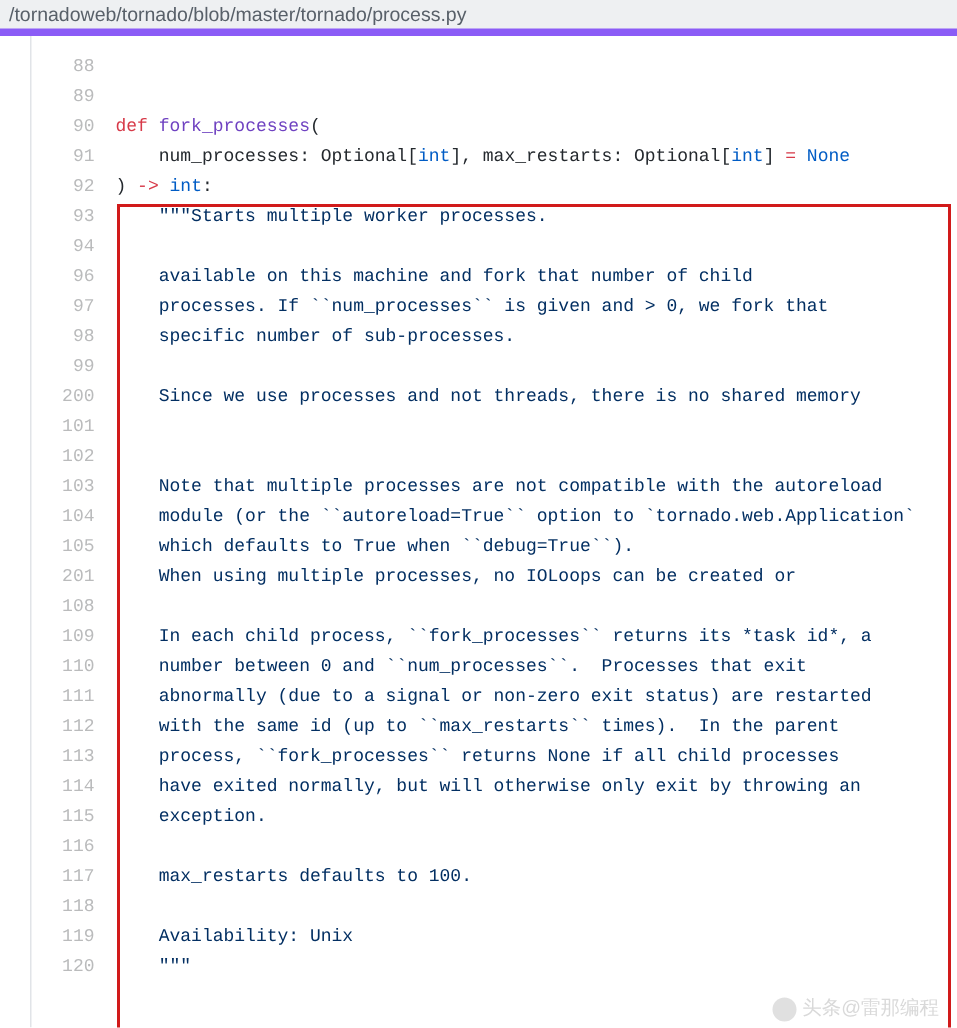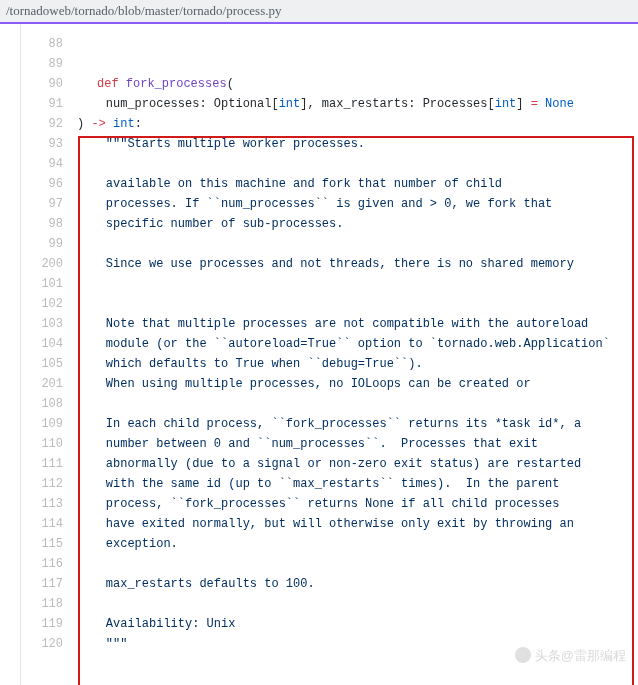--- a/index.html
+++ b/index.html
@@ -10,26 +10,26 @@
     background: #ffffff;
     overflow: hidden;
     font-family: Consolas, Menlo, "Courier New", monospace;
     font-size: 12px;
   }
   .urlbar {
     width: 100%;
     height: 24px;
     box-sizing: border-box;
     background: #eef0f2;
-    border-bottom: 2px solid #8b5cf6;
+    border-bottom: 5px solid #8b5cf6;
     display: flex;
     align-items: center;
     padding: 0 6px;
     color: #586069;
-    font-family: Liberation Serif, serif;
+    font-family: Liberation Sans, sans-serif;
     font-size: 13px;
     white-space: nowrap;
   }
   .editor-wrap {
     position: relative;
     height: calc(685px - 24px);
     box-sizing: border-box;
   }
   .vline {
     position: absolute;
@@ -57,45 +57,45 @@
     user-select: none;
     flex-shrink: 0;
     line-height: 20px;
   }
   .code {
     padding-left: 14px;
     color: #24292e;
     line-height: 20px;
     letter-spacing: 0;
   }
-  .kw { color: #d73a49; margin-left: 20px; }
+  .kw { color: #d73a49; }
   .fn { color: #6f42c1; }
   .tp { color: #005cc5; }
   .op { color: #d73a49; }
   .str { color: #032f62; }
   .lit { color: #005cc5; }
   
   .redbox {
     position: absolute;
     border: 2px solid #d11a1a;
     pointer-events: none;
     left: 78px;
     width: 552px;
     top: 112px;
     height: 570px;
   }
   .watermark {
     position: absolute;
     right: 12px;
-    bottom: 20px;
+    bottom: 4px;
     color: #d9d9d9;
     font-family: -apple-system, BlinkMacSystemFont, "Microsoft YaHei", Arial, sans-serif;
     font-size: 13px;
     display: flex;
-    align-items: flex-start;
+    align-items: flex-end;
     gap: 4px;
   }
   .wm-badge {
     width: 16px;
     height: 16px;
     border-radius: 50%;
     background: #e0e0e0;
     display: inline-block;
   }
 </style>
@@ -105,21 +105,21 @@
 <div class="urlbar">
   <span>/tornadoweb/tornado/blob/master/tornado/process.py</span>
 </div>
 
 <div class="editor-wrap">
   <div class="vline"></div>
   <div class="lines" id="lines-container">
       <div class="line"><span class="ln">88</span><span class="code"></span></div>
       <div class="line"><span class="ln">89</span><span class="code"></span></div>
       <div class="line"><span class="ln">90</span><span class="code"><span class="kw">def</span><span> </span><span class="fn">fork_processes</span><span>(</span></span></div>
-      <div class="line"><span class="ln">91</span><span class="code"><span>    num_processes: Optional[</span><span class="tp">int</span><span>], max_restarts: Processes[</span><span class="tp">int</span><span>] </span><span class="op">=</span><span> </span><span class="lit">None</span></span></div>
+      <div class="line"><span class="ln">91</span><span class="code"><span>    num_processes: Optional[</span><span class="tp">int</span><span>], max_restarts: Optional[</span><span class="tp">int</span><span>] </span><span class="op">=</span><span> </span><span class="lit">None</span></span></div>
       <div class="line"><span class="ln">92</span><span class="code"><span>) </span><span class="op">-&gt;</span><span> </span><span class="tp">int</span><span>:</span></span></div>
       <div class="line"><span class="ln">93</span><span class="code"><span class="str">    """Starts multiple worker processes.</span></span></div>
       <div class="line"><span class="ln">94</span><span class="code"></span></div>
       <div class="line"><span class="ln">96</span><span class="code"><span class="str">    available on this machine and fork that number of child</span></span></div>
       <div class="line"><span class="ln">97</span><span class="code"><span class="str">    processes. If ``num_processes`` is given and &gt; 0, we fork that</span></span></div>
       <div class="line"><span class="ln">98</span><span class="code"><span class="str">    specific number of sub-processes.</span></span></div>
       <div class="line"><span class="ln">99</span><span class="code"></span></div>
       <div class="line"><span class="ln">200</span><span class="code"><span class="str">    Since we use processes and not threads, there is no shared memory</span></span></div>
       <div class="line"><span class="ln">101</span></div>
       <div class="line"><span class="ln">102</span><span class="code"></span></div>

